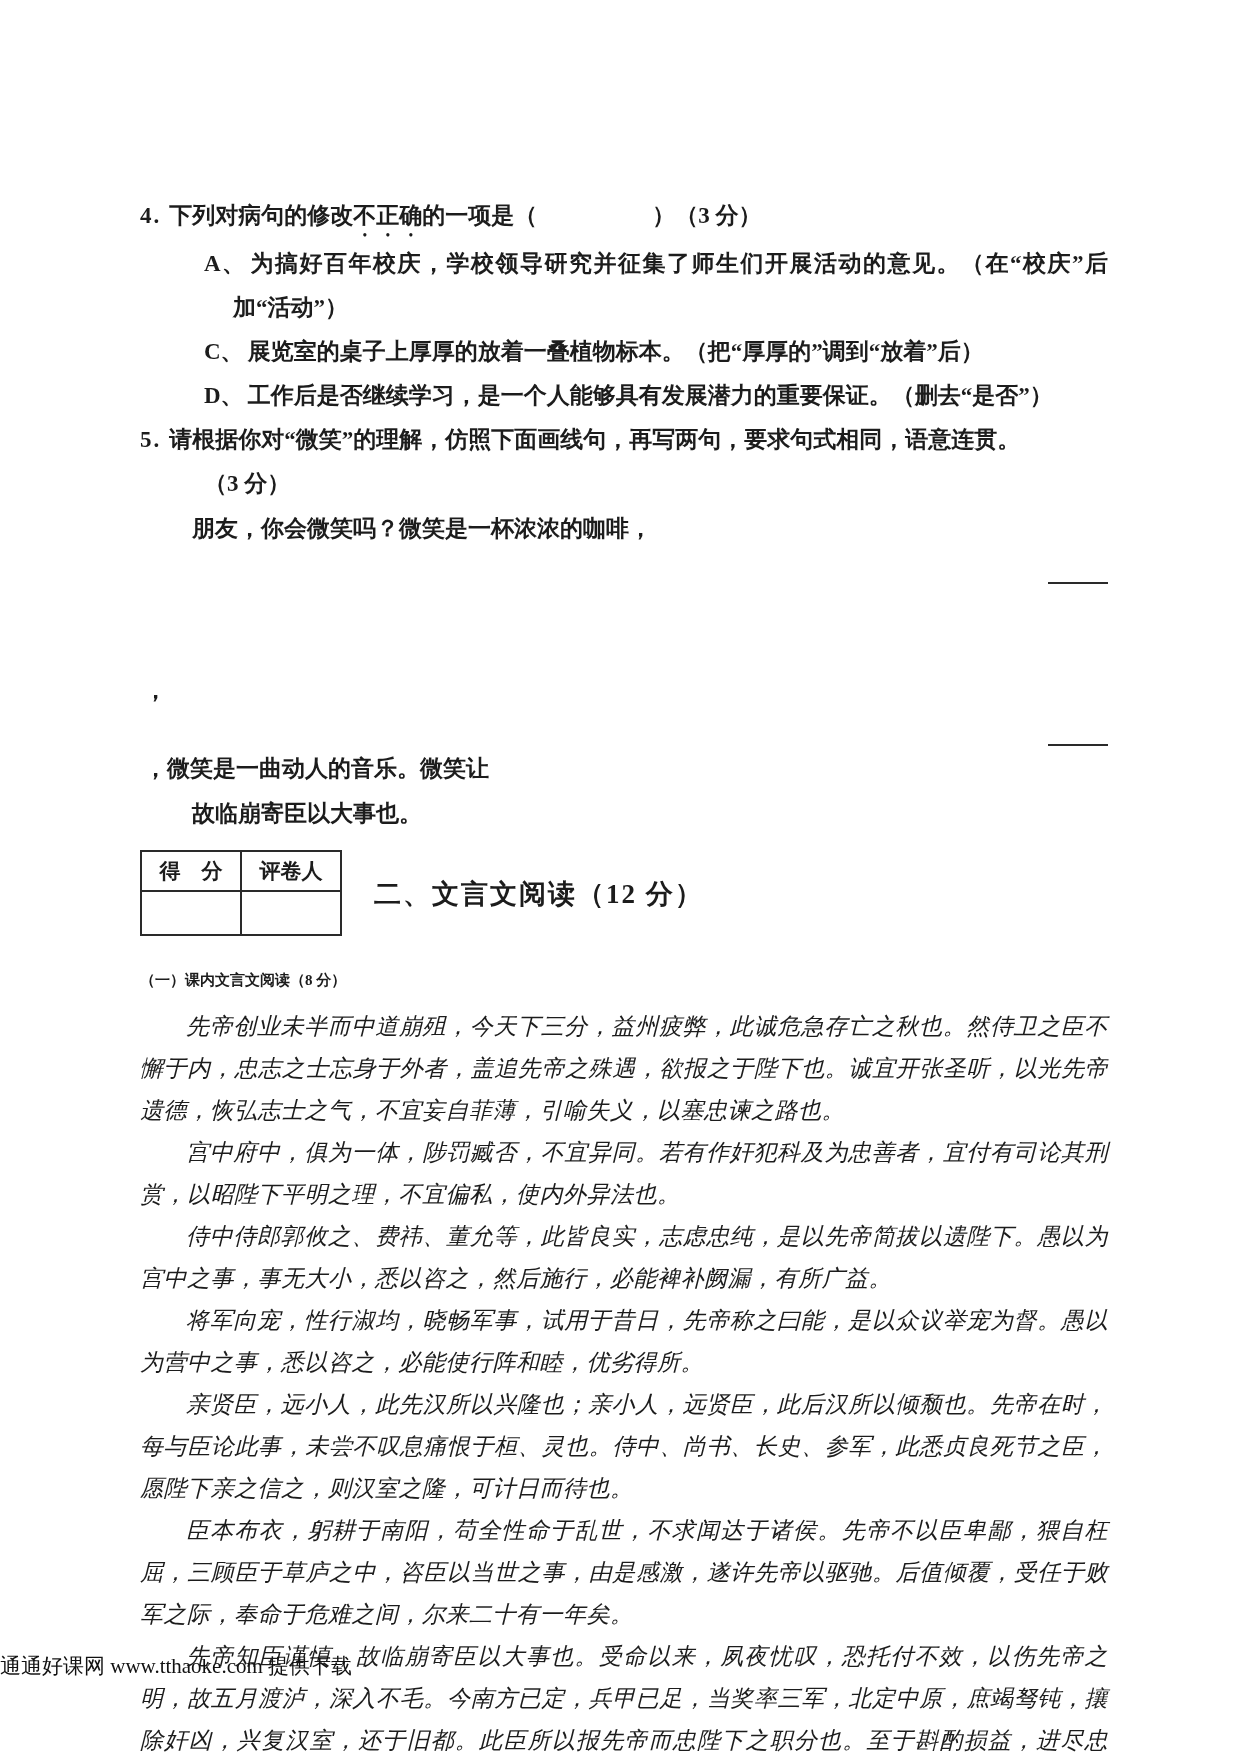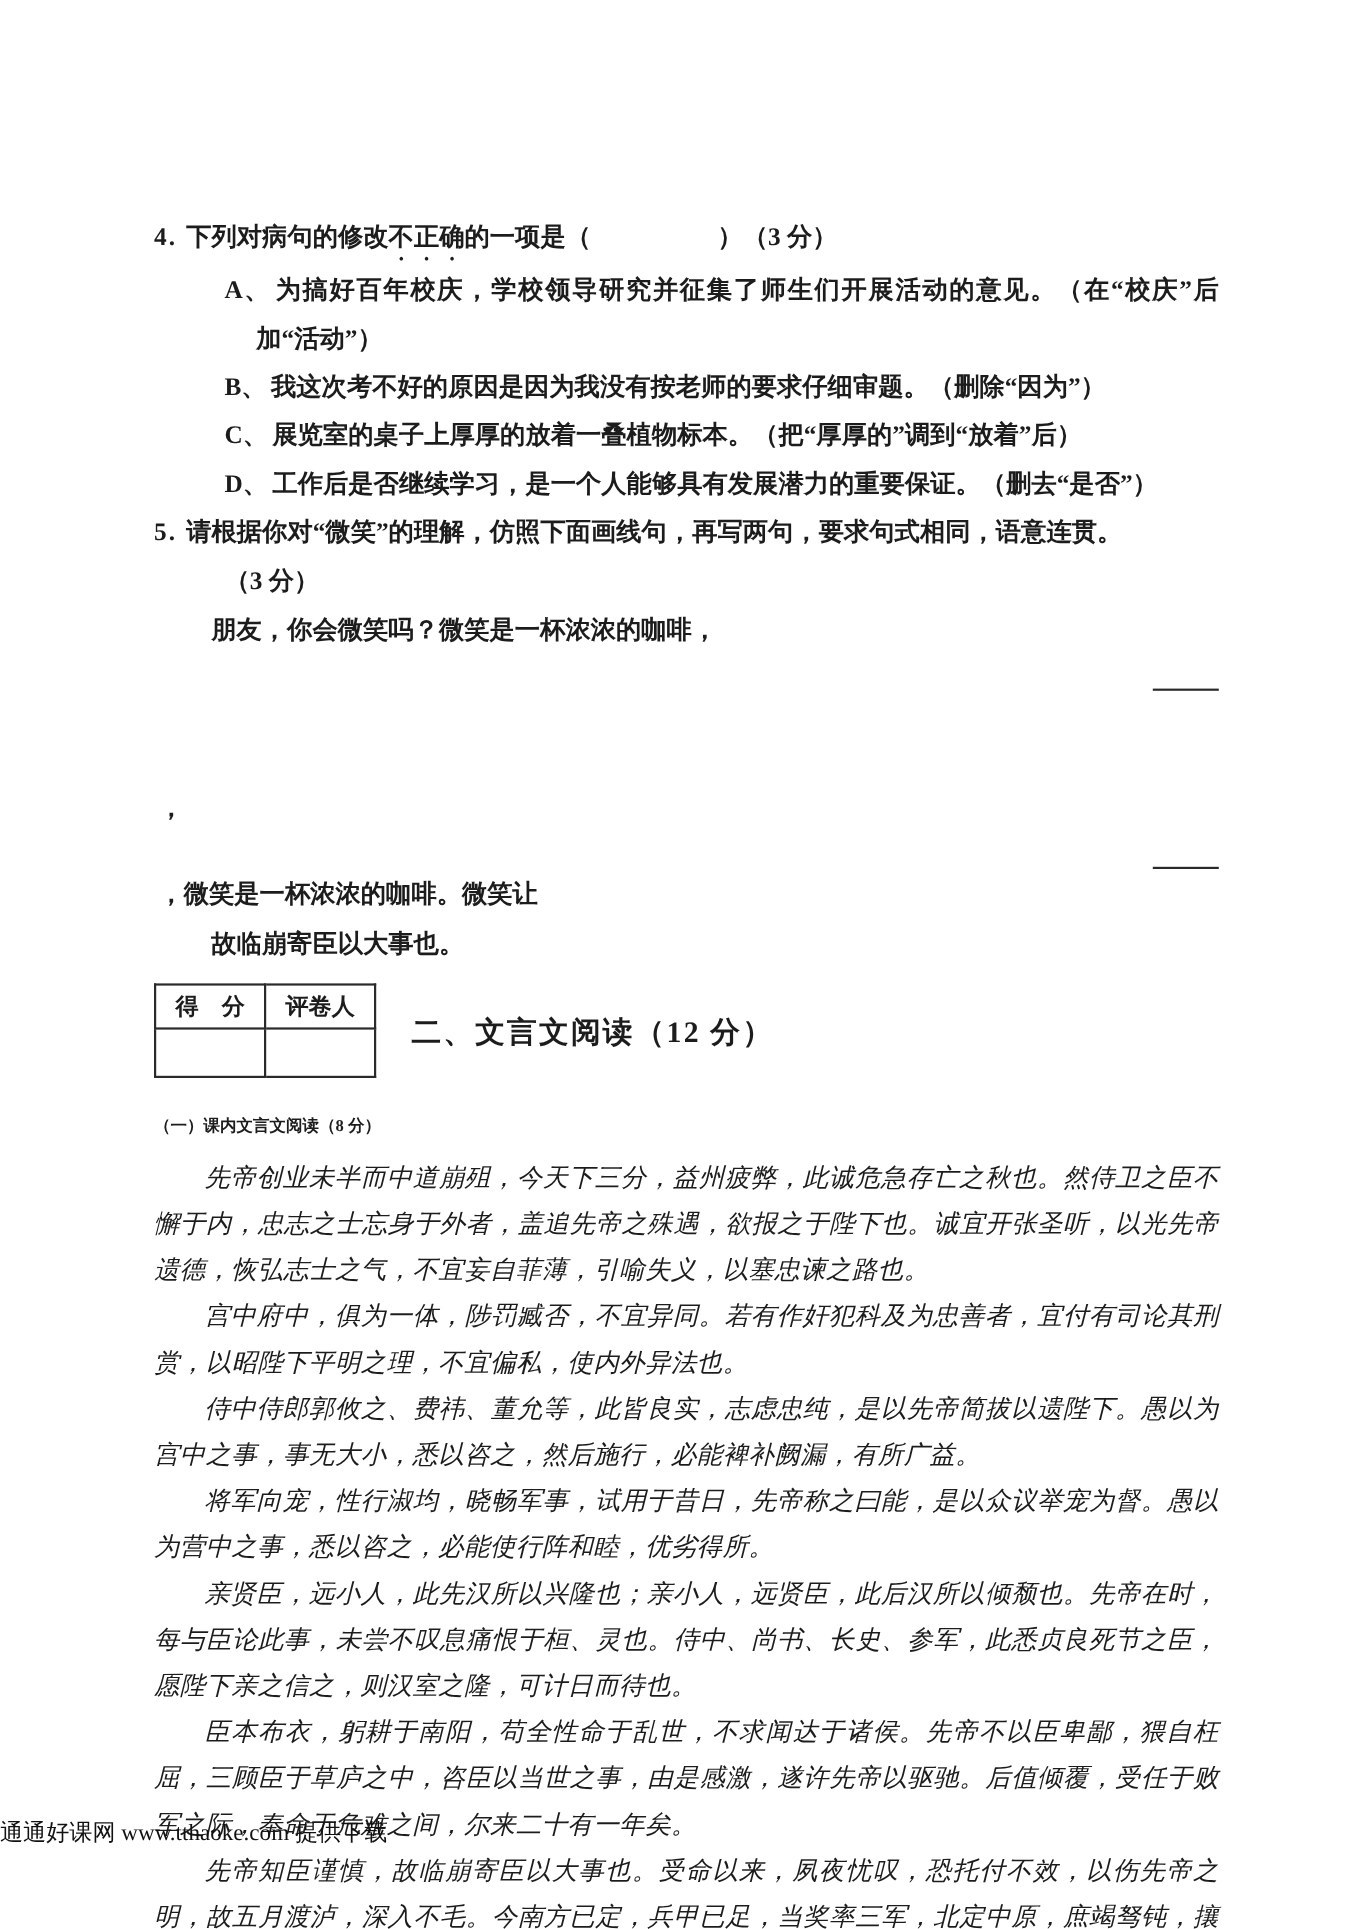--- a/index.html
+++ b/index.html
@@ -114,43 +114,40 @@
   <div class="content">
 
     <div class="q-stem">
       <span class="q-num">4.</span><span>下列对病句的修改</span><span class="emph-dots">不正确</span><span>的一项是（　　　　　）（3 分）</span>
     </div>
 
     <div class="option">
       <span class="opt-label">A、</span><span>为搞好百年校庆，学校领导研究并征集了师生们开展活动的意见。（在“校庆”后加“活动”）</span>
     </div>
     <div class="option">
-      <span class="opt-label">B、</span><span>我这次考不好的原因是因为我没有按老师的要求仔细审题。（删除“因为”）</span>
-    </div>
-    <div class="option">
       <span class="opt-label">C、</span><span>展览室的桌子上厚厚的放着一叠植物标本。（把“厚厚的”调到“放着”后）</span>
     </div>
     <div class="option">
       <span class="opt-label">D、</span><span>工作后是否继续学习，是一个人能够具有发展潜力的重要保证。（删去“是否”）</span>
     </div>
 
     <div class="q-stem">
       <span class="q-num">5.</span><span>请根据你对“微笑”的理解，仿照下面画线句，再写两句，要求句式相同，语意连贯。</span>
     </div>
     <div class="q5-score">（3 分）</div>
 
     <div class="fill-line fill-1">
       <span class="fill-text">朋友，你会微笑吗？微笑是一杯浓浓的咖啡，</span>
       <span class="blank blank-grow"></span>
     </div>
     <div class="fill-line fill-2">
       <span class="blank blank-short"></span>
       <span class="fill-text">，</span>
       <span class="blank blank-grow"></span>
-      <span class="fill-text">，微笑是一杯浓浓的咖啡。微笑让</span>
+      <span class="fill-text">，微笑是一曲动人的音乐。微笑让</span>
     </div>
     <div class="fill-3">故临崩寄臣以大事也。</div>
 
     <div class="section-row">
       <table class="score-table">
         <tbody>
           <tr class="hdr">
             <td>得　分</td>
             <td>评卷人</td>
           </tr>

